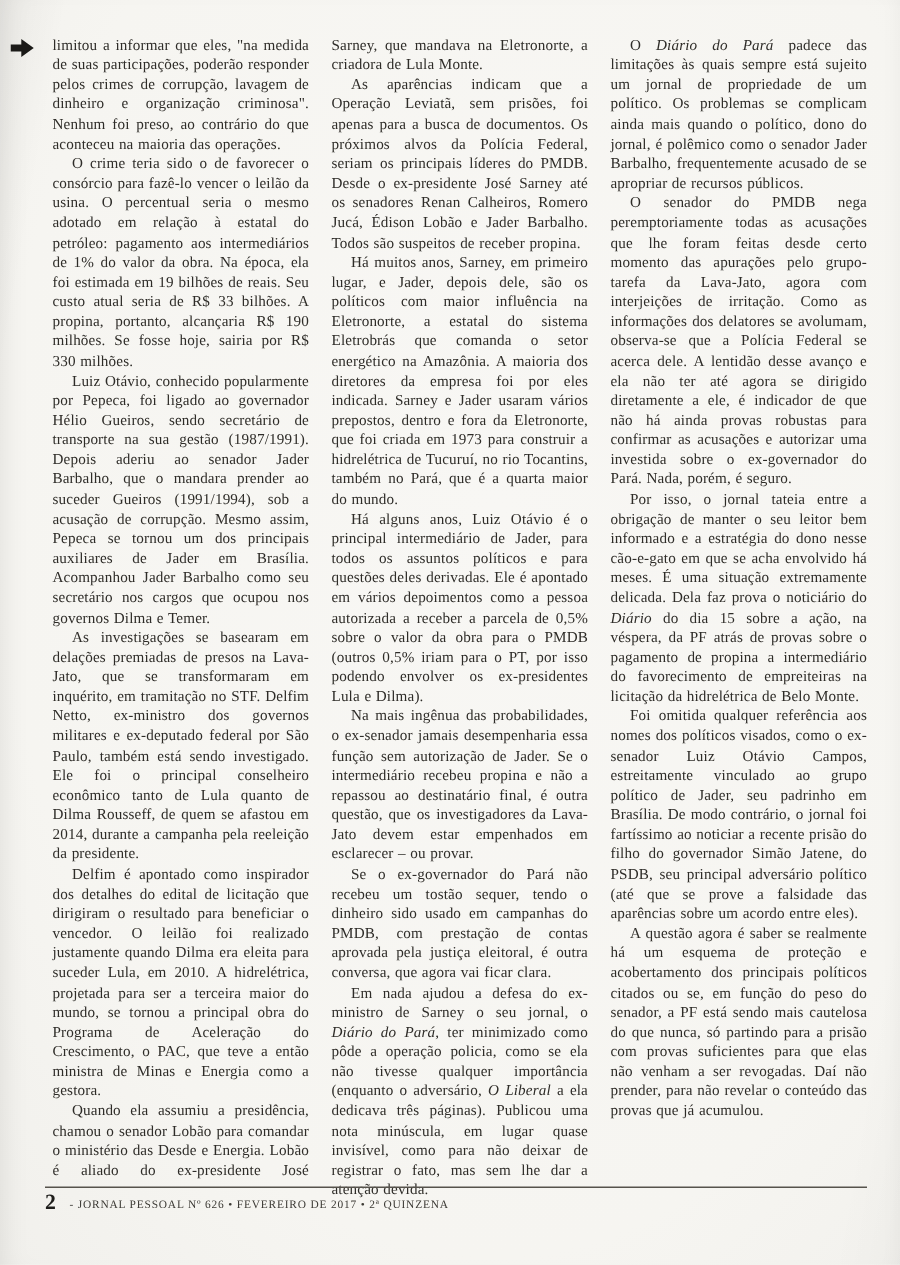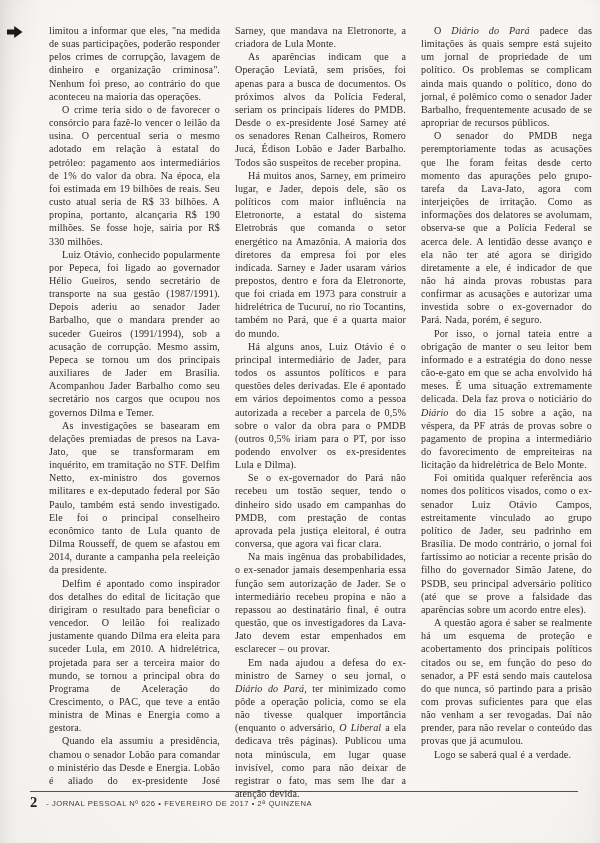--- a/index.html
+++ b/index.html
@@ -20,21 +20,21 @@
     position:relative;width:600px;height:843px;
     background:
       linear-gradient(100deg, rgba(0,0,0,0.045) 0%, rgba(0,0,0,0.0) 6%, rgba(0,0,0,0.0) 94%, rgba(0,0,0,0.02) 100%),
       radial-gradient(ellipse at 55% 40%, #f8f7f4 0%, var(--paper) 70%, #f1f0ec 100%);
     box-shadow: inset 14px 0 20px -14px rgba(0,0,0,0.10), inset -10px 0 16px -12px rgba(0,0,0,0.06);
   }
   .marker{
     position:absolute;left:7px;top:26px;width:16px;height:12px;line-height:0;
   }
   .columns{
-    position:absolute;left:49px;top:24px;width:543px;
+    position:absolute;left:35px;top:24px;width:543px;
     display:flex;gap:15px;
   }
   .col{width:171px;}
   p.para{
     margin:0;
     font-size:10.1px;
     line-height:13.15px;
     color:var(--ink);
     text-align:justify;
     text-indent:13px;
@@ -51,21 +51,21 @@
     display:flex;align-items:baseline;gap:9px;
   }
   .page-num{
     font-size:14.5px;font-weight:bold;color:#1e1d1b;
     font-family:"Liberation Serif",serif;
   }
   .issue{
     font-size:7.6px;
     letter-spacing:0.55px;
     color:var(--footer-ink);
-    font-family:Liberation Sans, sans-serif;
+    font-family:Liberation Serif, serif;
     position:relative;top:-1px;
   }
 </style>
 </head>
 <body>
 
 <div class="page">
 
   <span class="marker">
     <svg width="16" height="12" viewBox="0 0 16 12" aria-hidden="true">
@@ -80,31 +80,30 @@
         <p class="para">Luiz Otávio, conhecido popularmente por Pepeca, foi ligado ao governador Hélio Gueiros, sendo secretário de transporte na sua gestão (1987/1991). Depois aderiu ao senador Jader Barbalho, que o mandara prender ao suceder Gueiros (1991/1994), sob a acusação de corrupção. Mesmo assim, Pepeca se tornou um dos principais auxiliares de Jader em Brasília. Acompanhou Jader Barbalho como seu secretário nos cargos que ocupou nos governos Dilma e Temer.</p>
         <p class="para">As investigações se basearam em delações premiadas de presos na Lava-Jato, que se transformaram em inquérito, em tramitação no STF. Delfim Netto, ex-ministro dos governos militares e ex-deputado federal por São Paulo, também está sendo investigado. Ele foi o principal conselheiro econômico tanto de Lula quanto de Dilma Rousseff, de quem se afastou em 2014, durante a campanha pela reeleição da presidente.</p>
         <p class="para">Delfim é apontado como inspirador dos detalhes do edital de licitação que dirigiram o resultado para beneficiar o vencedor. O leilão foi realizado justamente quando Dilma era eleita para suceder Lula, em 2010. A hidrelétrica, projetada para ser a terceira maior do mundo, se tornou a principal obra do Programa de Aceleração do Crescimento, o PAC, que teve a então ministra de Minas e Energia como a gestora.</p>
         <p class="para flush">Quando ela assumiu a presidência, chamou o senador Lobão para comandar o ministério das Desde e Energia. Lobão é aliado do ex-presidente José</p>
       </div>
     <div class="col">
         <p class="para no-indent">Sarney, que mandava na Eletronorte, a criadora de Lula Monte.</p>
         <p class="para">As aparências indicam que a Operação Leviatã, sem prisões, foi apenas para a busca de documentos. Os próximos alvos da Polícia Federal, seriam os principais líderes do PMDB. Desde o ex-presidente José Sarney até os senadores Renan Calheiros, Romero Jucá, Édison Lobão e Jader Barbalho. Todos são suspeitos de receber propina.</p>
         <p class="para">Há muitos anos, Sarney, em primeiro lugar, e Jader, depois dele, são os políticos com maior influência na Eletronorte, a estatal do sistema Eletrobrás que comanda o setor energético na Amazônia. A maioria dos diretores da empresa foi por eles indicada. Sarney e Jader usaram vários prepostos, dentro e fora da Eletronorte, que foi criada em 1973 para construir a hidrelétrica de Tucuruí, no rio Tocantins, também no Pará, que é a quarta maior do mundo.</p>
         <p class="para">Há alguns anos, Luiz Otávio é o principal intermediário de Jader, para todos os assuntos políticos e para questões deles derivadas. Ele é apontado em vários depoimentos como a pessoa autorizada a receber a parcela de 0,5% sobre o valor da obra para o PMDB (outros 0,5% iriam para o PT, por isso podendo envolver os ex-presidentes Lula e Dilma).</p>
+        <p class="para">Na mais ingênua das probabilidades, o ex-senador jamais desempenharia essa função sem autorização de Jader. Se o intermediário recebeu propina e não a repassou ao destinatário final, é outra questão, que os investigadores da Lava-Jato devem estar empenhados em esclarecer – ou provar.</p>
         <p class="para">Se o ex-governador do Pará não recebeu um tostão sequer, tendo o dinheiro sido usado em campanhas do PMDB, com prestação de contas aprovada pela justiça eleitoral, é outra conversa, que agora vai ficar clara.</p>
-        <p class="para">Na mais ingênua das probabilidades, o ex-senador jamais desempenharia essa função sem autorização de Jader. Se o intermediário recebeu propina e não a repassou ao destinatário final, é outra questão, que os investigadores da Lava-Jato devem estar empenhados em esclarecer – ou provar.</p>
         <p class="para">Em nada ajudou a defesa do ex-ministro de Sarney o seu jornal, o <em>Diário do Pará</em>, ter minimizado como pôde a operação policia, como se ela não tivesse qualquer importância (enquanto o adversário, <em>O Liberal</em> a ela dedicava três páginas). Publicou uma nota minúscula, em lugar quase invisível, como para não deixar de registrar o fato, mas sem lhe dar a atenção devida.</p>
       </div>
     <div class="col">
         <p class="para">O <em>Diário do Pará</em> padece das limitações às quais sempre está sujeito um jornal de propriedade de um político. Os problemas se complicam ainda mais quando o político, dono do jornal, é polêmico como o senador Jader Barbalho, frequentemente acusado de se apropriar de recursos públicos.</p>
         <p class="para">O senador do PMDB nega peremptoriamente todas as acusações que lhe foram feitas desde certo momento das apurações pelo grupo-tarefa da Lava-Jato, agora com interjeições de irritação. Como as informações dos delatores se avolumam, observa-se que a Polícia Federal se acerca dele. A lentidão desse avanço e ela não ter até agora se dirigido diretamente a ele, é indicador de que não há ainda provas robustas para confirmar as acusações e autorizar uma investida sobre o ex-governador do Pará. Nada, porém, é seguro.</p>
         <p class="para">Por isso, o jornal tateia entre a obrigação de manter o seu leitor bem informado e a estratégia do dono nesse cão-e-gato em que se acha envolvido há meses. É uma situação extremamente delicada. Dela faz prova o noticiário do <em>Diário</em> do dia 15 sobre a ação, na véspera, da PF atrás de provas sobre o pagamento de propina a intermediário do favorecimento de empreiteiras na licitação da hidrelétrica de Belo Monte.</p>
         <p class="para">Foi omitida qualquer referência aos nomes dos políticos visados, como o ex-senador Luiz Otávio Campos, estreitamente vinculado ao grupo político de Jader, seu padrinho em Brasília. De modo contrário, o jornal foi fartíssimo ao noticiar a recente prisão do filho do governador Simão Jatene, do PSDB, seu principal adversário político (até que se prove a falsidade das aparências sobre um acordo entre eles).</p>
         <p class="para">A questão agora é saber se realmente há um esquema de proteção e acobertamento dos principais políticos citados ou se, em função do peso do senador, a PF está sendo mais cautelosa do que nunca, só partindo para a prisão com provas suficientes para que elas não venham a ser revogadas. Daí não prender, para não revelar o conteúdo das provas que já acumulou.</p>
-        <p class="para">Logo se saberá qual é a verdade.</p>
       </div>
   </div>
 
   <div class="footer">
     <span class="page-num">2</span>
     <span class="issue">- JORNAL PESSOAL Nº 626 • FEVEREIRO DE 2017 • 2ª QUINZENA</span>
   </div>
 
 </div>
 

